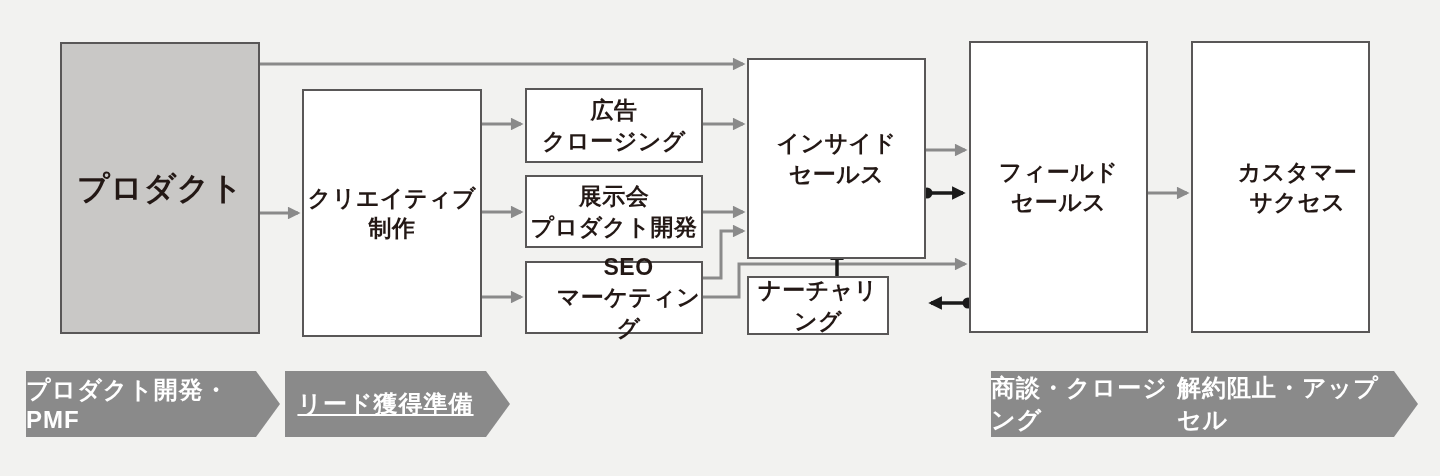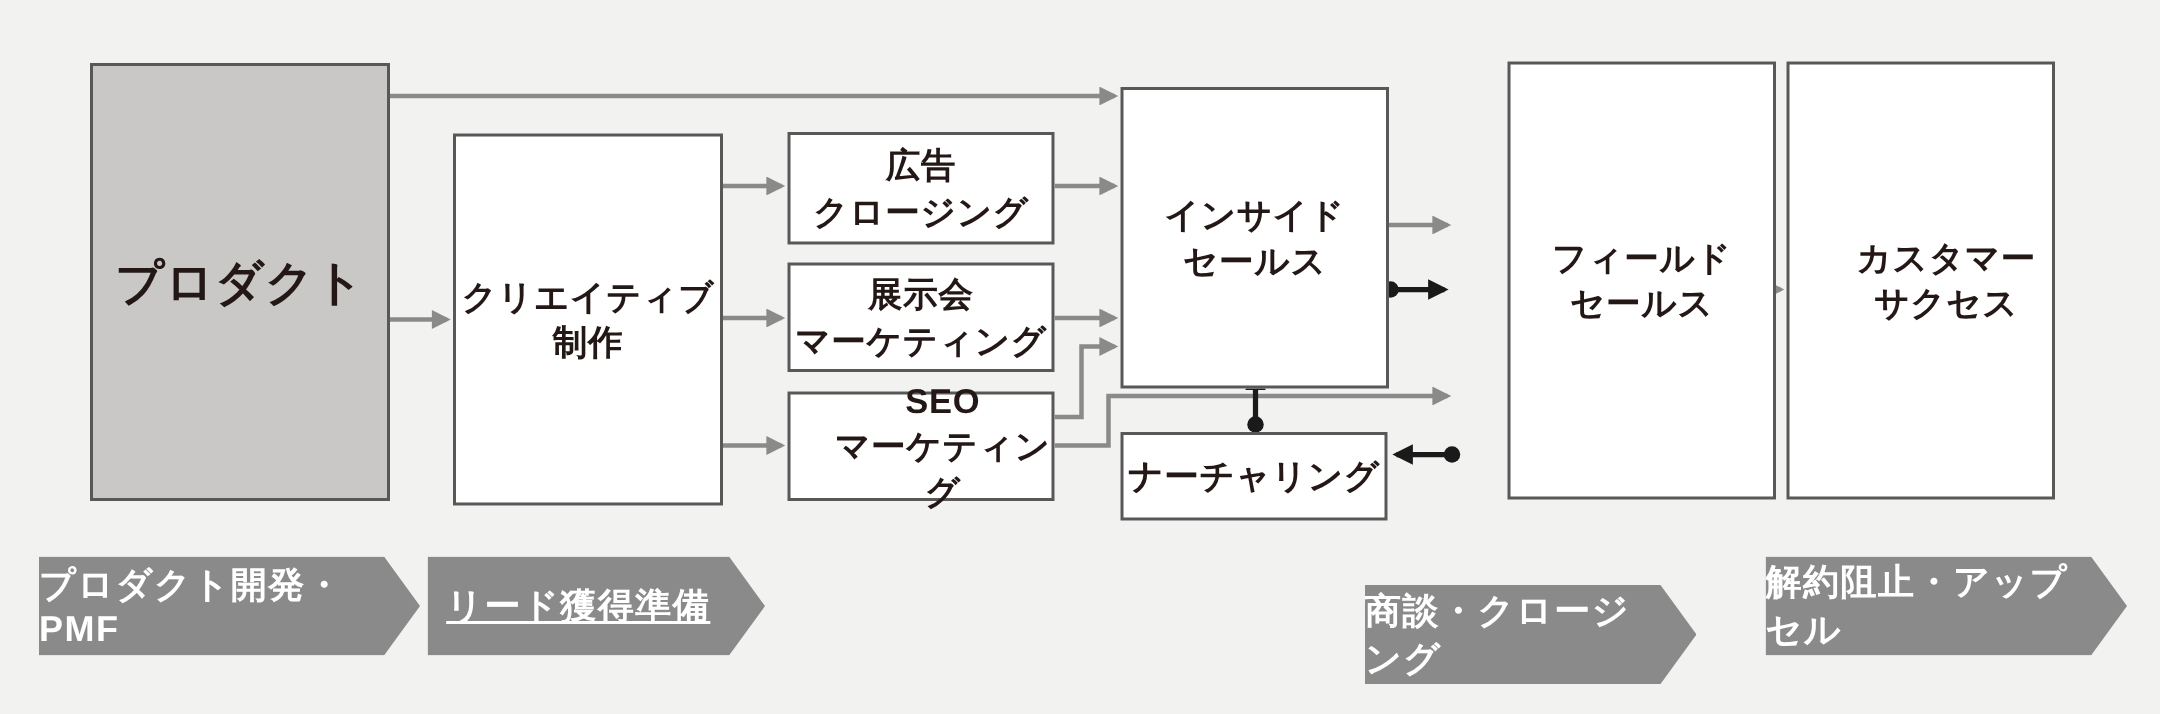--- a/index.html
+++ b/index.html
@@ -117,34 +117,34 @@
 
   <div class="node node--product" style="left:60px; top:42px; width:200px; height:292px;">プロダクト</div>
 
   <div class="node" style="left:302px; top:89px; width:180px; height:248px;">クリエイティブ
 制作</div>
 
   <div class="node" style="left:525px; top:88px; width:178px; height:75px;">広告
 クロージング</div>
 
   <div class="node" style="left:525px; top:175px; width:178px; height:73px;">展示会
-マーケティング</div>
+プロダクト開発</div>
 
   <div class="node" style="left:525px; top:261px; width:178px; height:73px;padding-left:29px;">SEO
 マーケティング</div>
 
   <div class="node" style="left:747px; top:42px; width:179px; height:201px;margin-top:16px;">インサイド
 セールス</div>
 
-  <div class="node" style="left:747px; top:276px; width:178px; height:59px;margin-top:12px;">ナーチャリング</div>
+  <div class="node" style="left:747px; top:276px; width:142px; height:59px;">ナーチャリング</div>
 
-  <div class="node" style="left:1005px; top:41px; width:179px; height:292px;">フィールド
+  <div class="node" style="left:969px; top:41px; width:179px; height:292px;">フィールド
 セールス</div>
 
   <div class="node" style="left:1191px; top:41px; width:179px; height:292px;padding-left:34px;">カスタマー
 サクセス</div>
 
   <div class="step" style="left:26px;   width:254px;">プロダクト開発・PMF</div>
   <div class="step" style="left:285px;  width:225px;text-decoration:underline;">リード獲得準備</div>
-  <div class="step" style="left:910px;  width:221px;margin-top:19px;">商談・クロージング</div>
+  <div class="step" style="left:991px;  width:221px;">商談・クロージング</div>
   <div class="step" style="left:1177px; width:241px;">解約阻止・アップセル</div>
 
 </div>
 
 </body></html>

